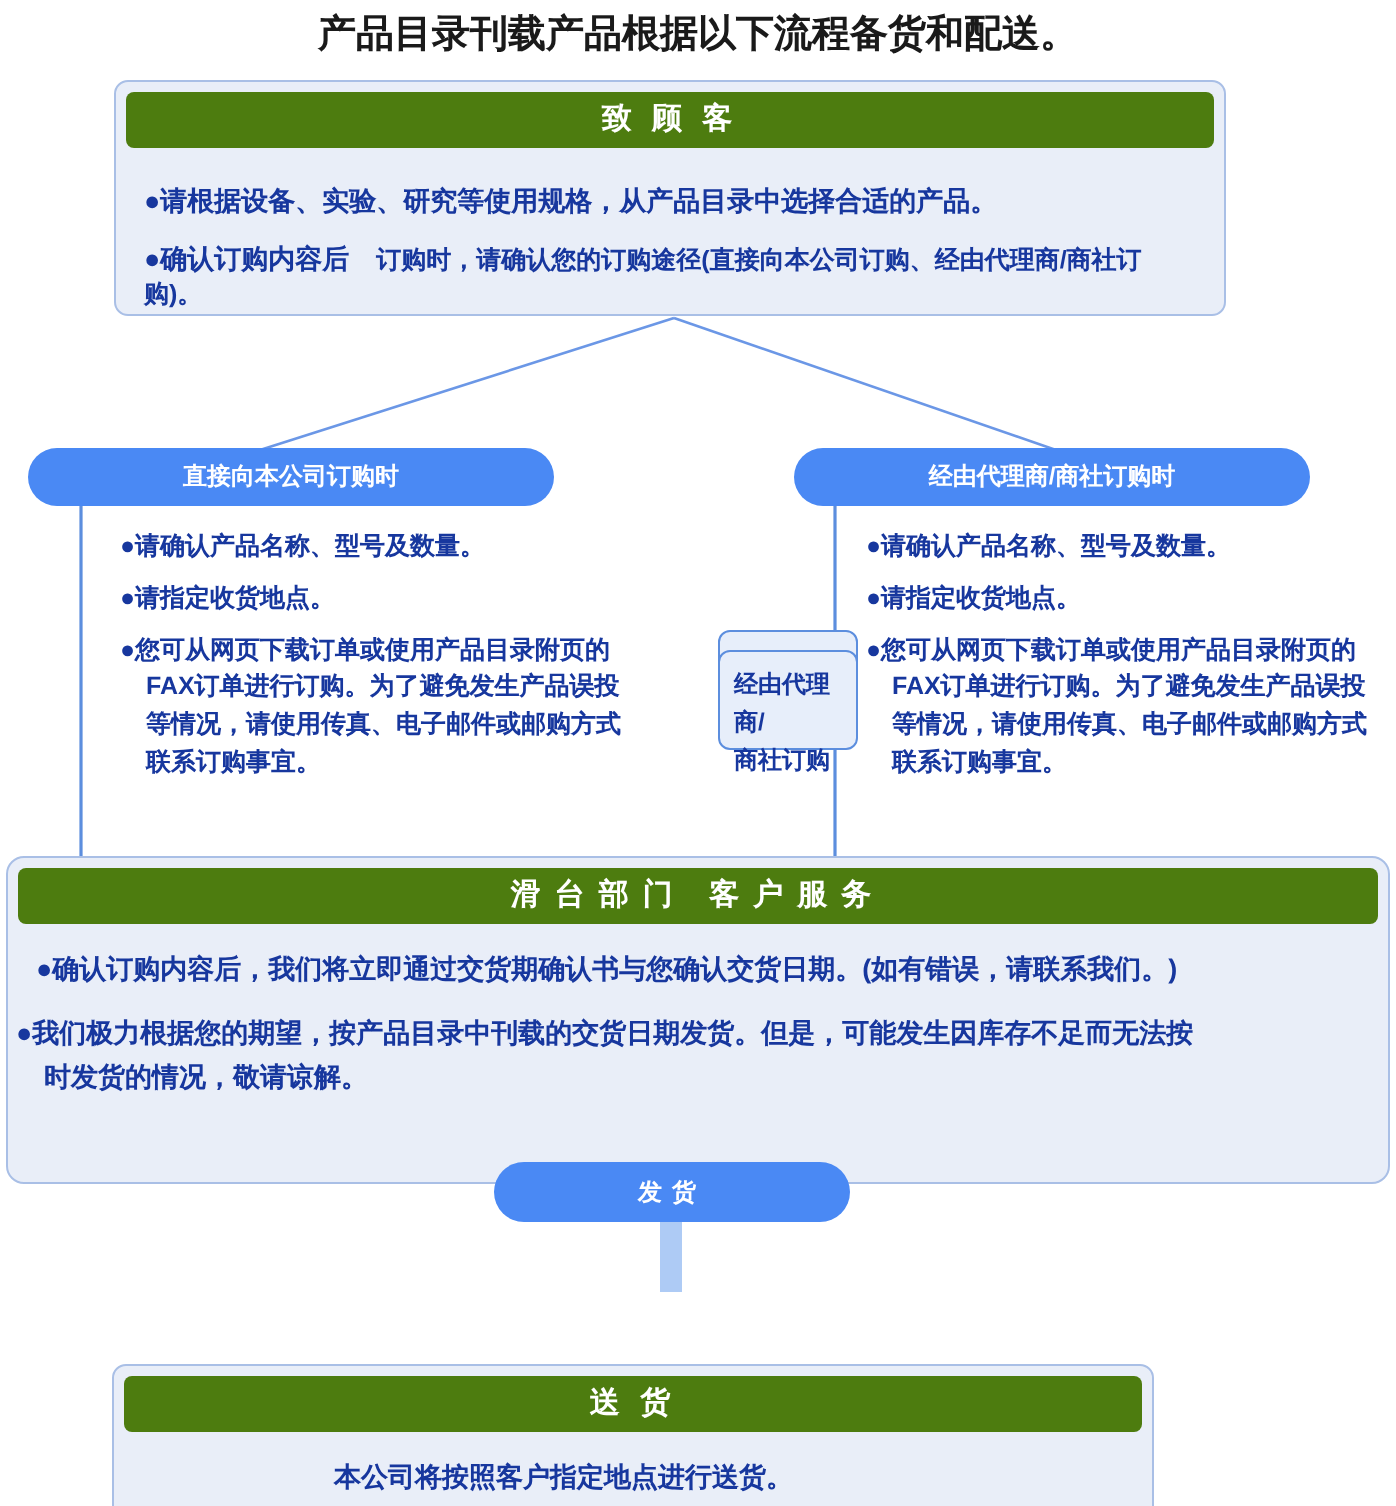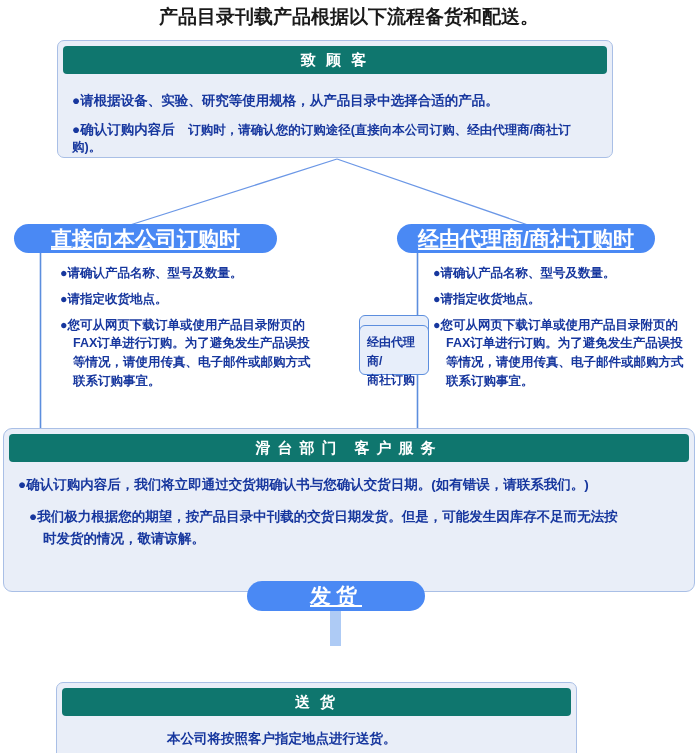--- a/index.html
+++ b/index.html
@@ -10,32 +10,32 @@
   .connectors{position:absolute;left:0;top:0;width:698px;height:753px;z-index:0;}
   .title{
     position:absolute;left:0;top:4px;width:698px;text-align:center;
     font-size:19px;font-weight:bold;color:#1a1a1a;z-index:2;
   }
   .panel{
     position:absolute;background:#e9eef8;border:1px solid #a9bfe6;border-radius:7px;
     box-sizing:border-box;z-index:1;
   }
   .panel-header{
-    background:#0f766e;border-radius:4px;color:#ffffff;font-weight:bold;
+    background:#4d7c0f;border-radius:4px;color:#ffffff;font-weight:bold;
     text-align:center;margin:5px;height:28px;line-height:28px;font-size:15px;
     letter-spacing:3px;
   }
   .intro{left:57px;top:40px;width:556px;height:118px;}
   .intro-bullet{color:#17379e;font-weight:bold;padding:0 14px;}
   .intro .b1{margin-top:18px;font-size:13.5px;}
   .intro .b2{margin-top:11px;font-size:13.5px;}
   .intro .b2 .b2-rest{font-size:12.5px;}
   .pill{
     position:absolute;background:#4a89f4;color:#fff;font-weight:bold;text-align:center;
-    border-radius:15px;height:29px;line-height:29px;font-size:21px;z-index:2;text-decoration:underline;
+    border-radius:15px;height:29px;line-height:29px;font-size:12px;z-index:2;
   }
   .left-pill{left:14px;top:224px;width:263px;}
   .right-pill{left:397px;top:224px;width:258px;}
   .ship-pill{left:247px;top:581px;width:178px;height:30px;line-height:30px;letter-spacing:5px;}
   .detail-list{
     position:absolute;color:#17379e;font-weight:bold;font-size:12.5px;line-height:1.5;z-index:2;
   }
   .left-list{left:60px;top:264px;width:256px;}
   .right-list{left:433px;top:264px;width:258px;}
   .detail-item{padding-left:13px;text-indent:-13px;margin-bottom:7px;}
@@ -43,21 +43,21 @@
     position:absolute;left:359px;width:70px;background:#e7eefa;border:1px solid #5c8ede;
     border-radius:6px;color:#17379e;font-weight:bold;font-size:12px;line-height:1.6;
     box-sizing:border-box;padding:7px 0 7px 7px;z-index:3;
   }
   .step1{top:267px;height:52px;margin-top:48px;}
   .step2{top:325px;height:50px;}
   .service{left:3px;top:428px;width:692px;height:164px;border-radius:9px;}
   .service .panel-header{letter-spacing:7px;}
   .service-bullet{color:#17379e;font-weight:bold;font-size:13.5px;padding:0 14px;}
   .service .sb1{margin-top:14px;}
-  .service .sb2{margin-top:12px;width:586px;padding-left:39px;text-indent:-14px;line-height:1.6;}
+  .service .sb2{margin-top:12px;width:586px;padding-left:18px;text-indent:-14px;line-height:1.6;}
   .delivery{left:56px;top:645px;width:521px;height:105px;margin-top:37px;}
   .delivery-line{color:#17379e;font-weight:bold;font-size:13.5px;padding-left:110px;}
   .delivery .dl1{margin-top:14px;}
   .delivery .dl2{margin-top:8px;padding-left:36px;}
 </style>
 </head>
 <body>
 
 <div class="canvas">
 

